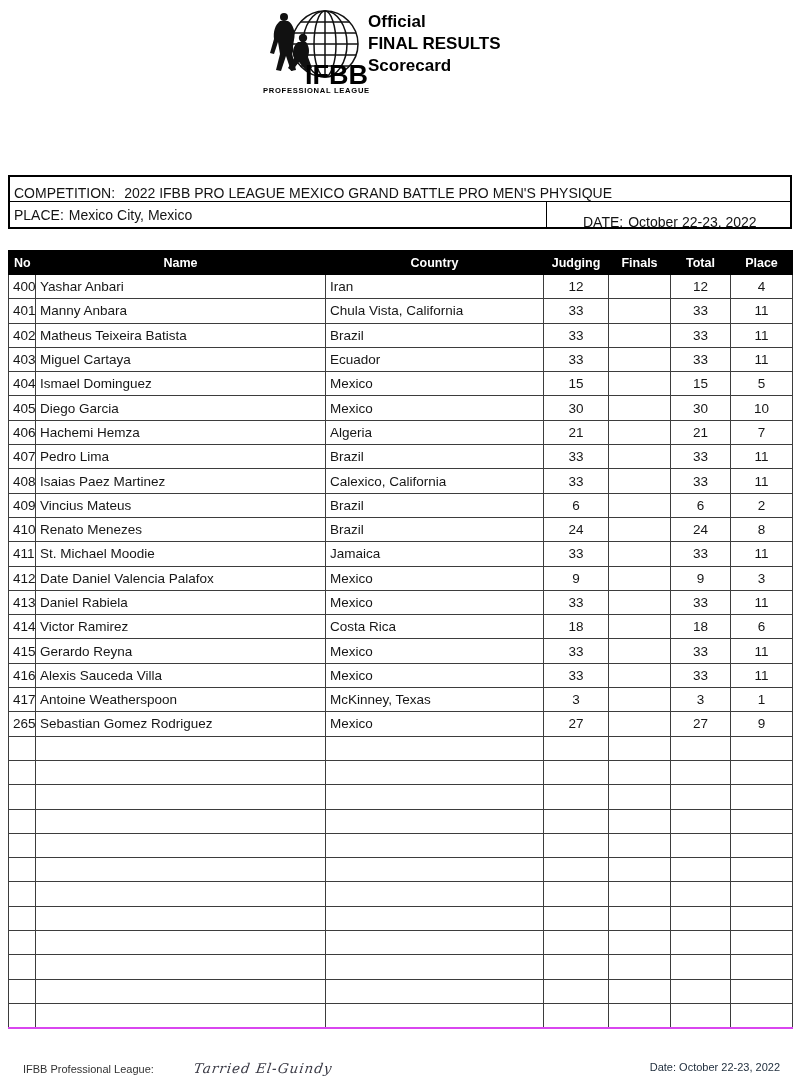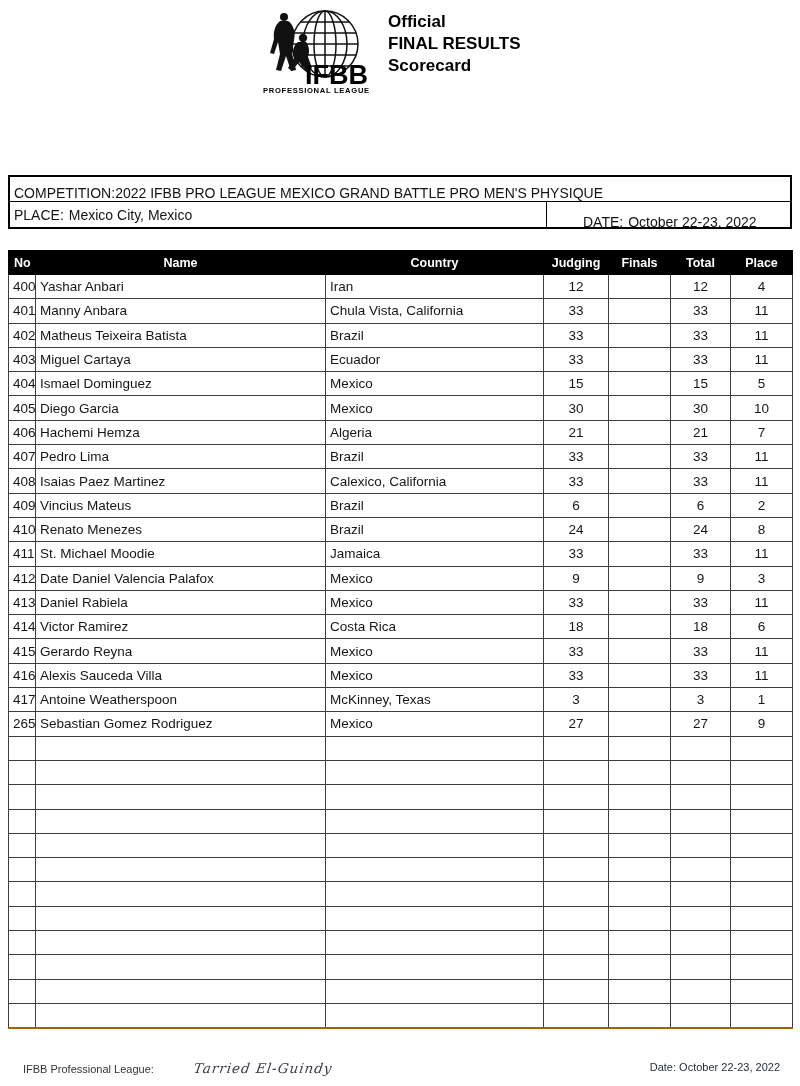--- a/index.html
+++ b/index.html
@@ -11,35 +11,35 @@
     background: #ffffff;
     font-family: "Liberation Sans", sans-serif;
     color: #111111;
     overflow: hidden;
   }
 
   
   .logo-svg { position: absolute; left: 253px; top: 8px; }
   .brand-title {
     position: absolute; left: 368px; top: 11px;
-    font-weight: bold; font-size: 17px; line-height: 22px; color: #000; margin-left: 20px;
+    font-weight: bold; font-size: 17px; line-height: 22px; color: #000;
   }
 
   
   .comp-table {
     position: absolute; left: 8px; top: 175px; width: 784px;
     border: 2px solid #000; background: #fff;
     font-size: 14px; color: #141414;
   }
   .comp-row1 {
     height: 25px; border-bottom: 1px solid #000;
     display: flex; align-items: flex-end; padding-left: 4px;
     white-space: nowrap; overflow: hidden;
   }
-  .comp-row1 .comp-value { margin-left: 0; }
+  .comp-row1 .comp-value { margin-left: 9px; }
   .comp-row2 { height: 25px; display: flex; gap: 32px; }
   .comp-place {
     width: 537px; border-right: 1px solid #000;
     display: flex; align-items: center; padding-left: 4px;
     white-space: nowrap; overflow: hidden;
   }
   .comp-date {
     flex: 1; display: flex; align-items: center; padding-left: 4px;
     white-space: nowrap; overflow: hidden; margin-top: 15px;
   }
@@ -61,21 +61,21 @@
   }
   .results-table thead th {
     background: #000000; color: #ffffff;
     font-weight: bold; font-size: 12.5px;
     border: 1px solid #000000;
     height: 24px;
     text-align: center;
   }
   .results-table thead th.h-no { text-align: left; padding-left: 5px; }
   .results-table td.c { text-align: center; }
-  .results-table { border-bottom: 2px solid #a16207; }
+  .results-table { border-bottom: 2px solid #d946ef; }
 
   
   .footer-left {
     position: absolute; left: 23px; top: 1060px;
     display: flex; align-items: baseline;
     font-size: 11px; color: #333333; gap: 32px;
   }
   .signature {
     margin-left: 8px;
     font-family: "DejaVu Serif", serif;

